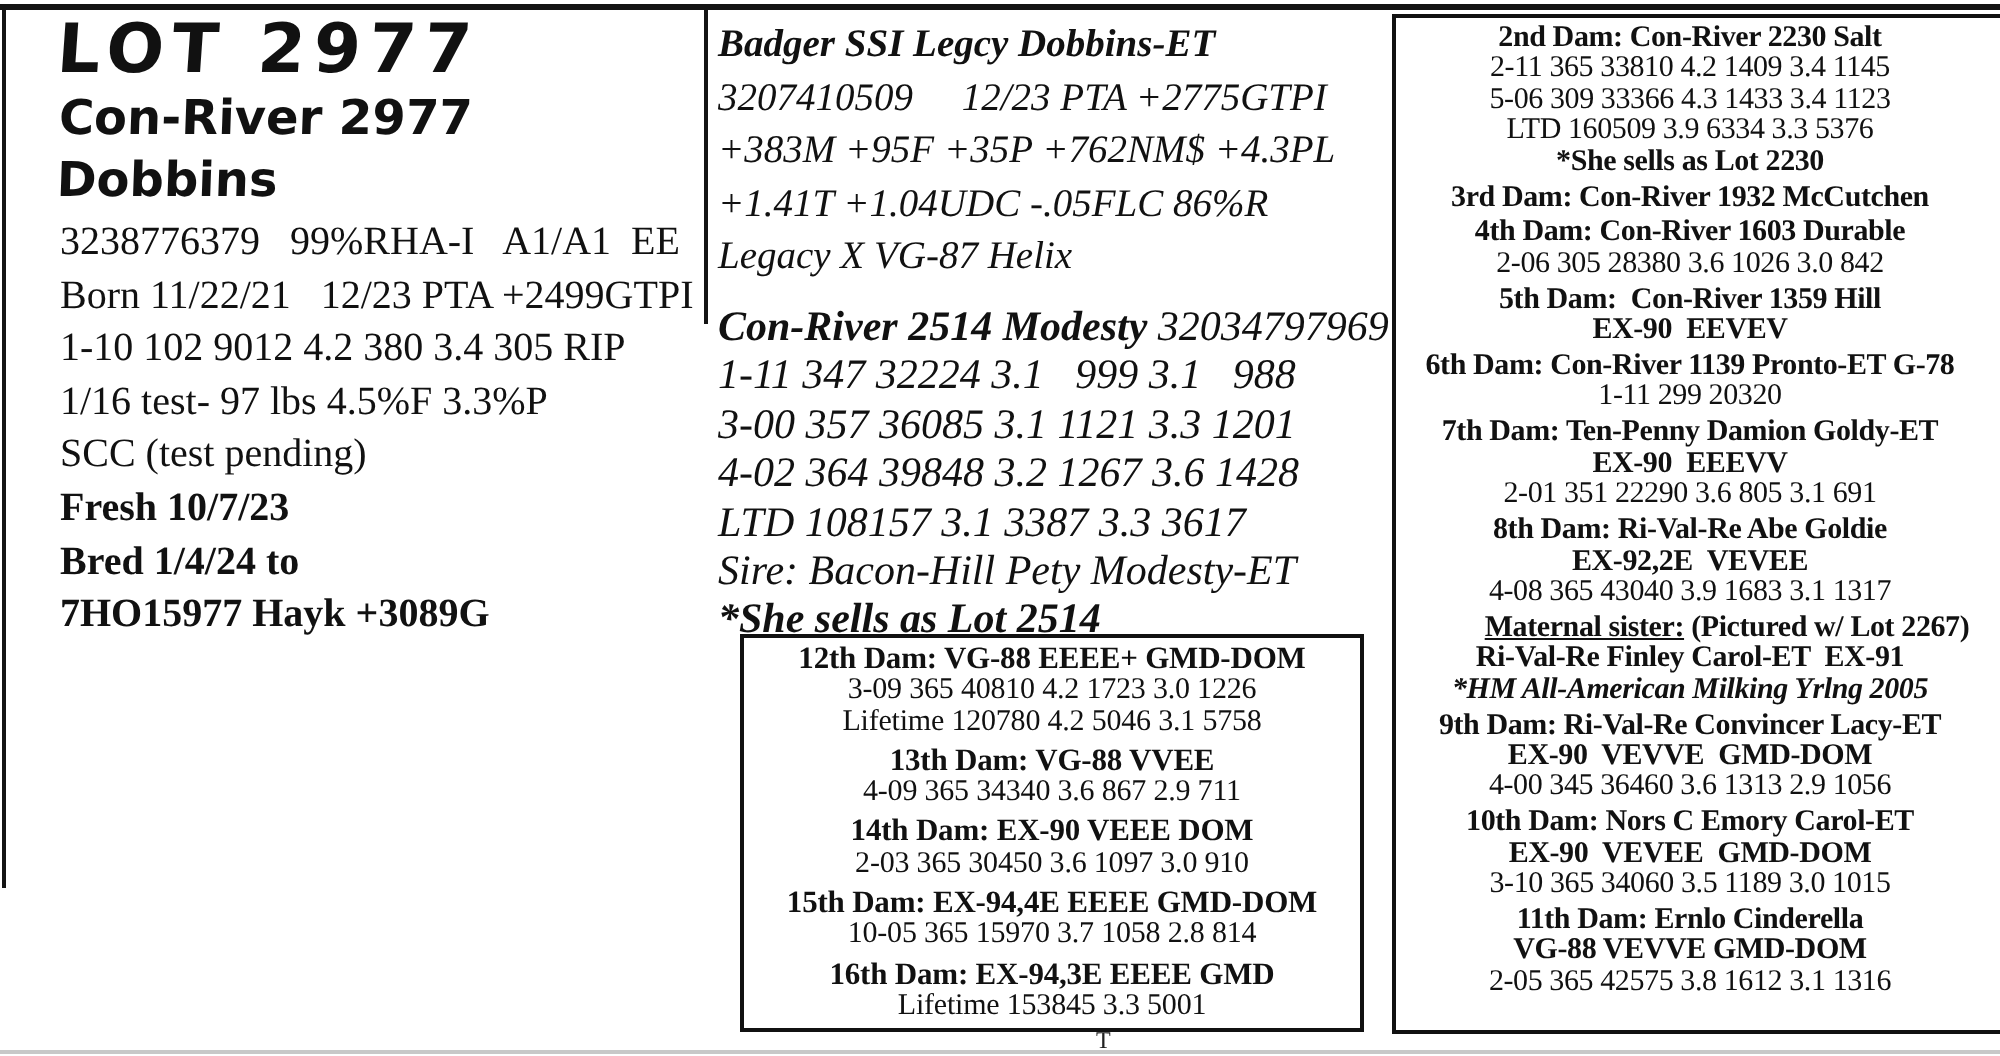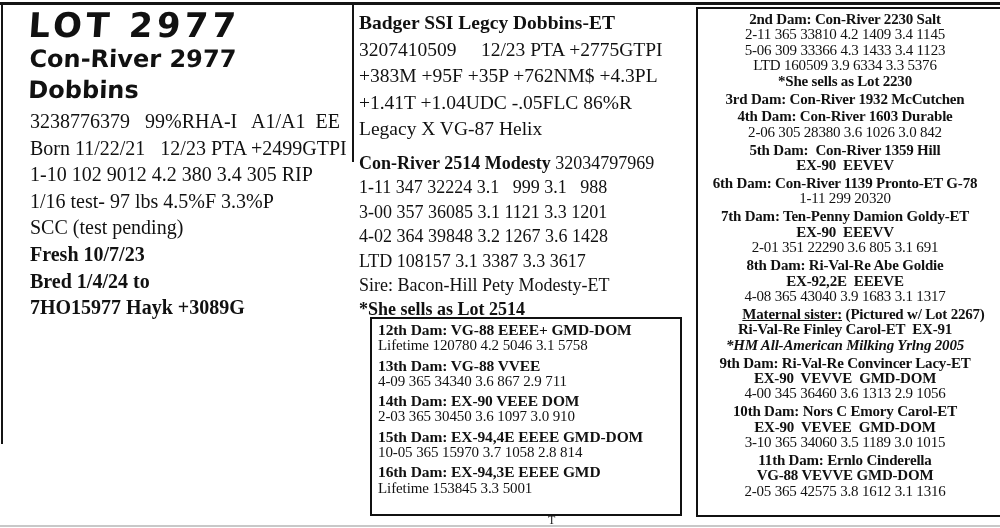--- a/index.html
+++ b/index.html
@@ -27,29 +27,29 @@
     transform:skewX(-4deg);transform-origin:left top;
   }
   .animal-name{
     font-family:"DejaVu Sans","Liberation Sans",sans-serif;
     font-weight:700;font-size:24px;line-height:31px;letter-spacing:0px;
     transform:skewX(-2deg);transform-origin:left top;
   }
   .left-lines{font-size:20px;line-height:26.6px;margin-top:2px;}
 
   
-  .mid-col{position:absolute;left:359px;top:10px;width:332px;}
+  .mid-col{position:absolute;left:359px;top:10px;width:332px;font-style:italic;}
   .sire-lines{font-size:19.5px;line-height:26.6px;}
-  .dam-lines{font-size:18px;line-height:24.4px;margin-top:8px;}
+  .dam-lines{font-size:21px;line-height:24.4px;margin-top:8px;}
 
   
   .mid-box{
     position:absolute;left:370px;top:317px;width:296px;height:190px;
     border:2px solid #111;padding:3px 6px 2px 6px;
-    font-size:15px;line-height:15.3px;letter-spacing:-0.1px;
+    font-size:15px;line-height:15.3px;letter-spacing:-0.1px;text-align:center;
   }
   .mid-box .gap{margin-top:4px;}
   .mid-box .b{font-size:15.5px;}
 
   
   .right-box{
     position:absolute;left:696px;top:7px;width:282px;height:501px;
     border:2px solid #111;padding:3px 18px 2px 6px;
     font-size:15px;line-height:15.4px;letter-spacing:-0.2px;text-align:center;
   }
@@ -98,20 +98,21 @@
         <div class="ln"><span>3-00 357 36085 3.1 1121 3.3 1201</span></div>
         <div class="ln"><span>4-02 364 39848 3.2 1267 3.6 1428</span></div>
         <div class="ln"><span>LTD 108157 3.1 3387 3.3 3617</span></div>
         <div class="ln"><span>Sire: Bacon-Hill Pety Modesty-ET</span></div>
         <div class="ln"><span class="b">*She sells as Lot 2514</span></div>
       </div>
   </div>
 
   <div class="mid-box">
       <div class="ln"><span class="b">12th Dam: VG-88 EEEE+ GMD-DOM</span></div>
+      <div class="ln"><span>3-09 365 40810 4.2 1723 3.0 1226</span></div>
       <div class="ln"><span>Lifetime 120780 4.2 5046 3.1 5758</span></div>
       <div class="ln gap"><span class="b">13th Dam: VG-88 VVEE</span></div>
       <div class="ln"><span>4-09 365 34340 3.6 867 2.9 711</span></div>
       <div class="ln gap"><span class="b">14th Dam: EX-90 VEEE DOM</span></div>
       <div class="ln"><span>2-03 365 30450 3.6 1097 3.0 910</span></div>
       <div class="ln gap"><span class="b">15th Dam: EX-94,4E EEEE GMD-DOM</span></div>
       <div class="ln"><span>10-05 365 15970 3.7 1058 2.8 814</span></div>
       <div class="ln gap"><span class="b">16th Dam: EX-94,3E EEEE GMD</span></div>
       <div class="ln"><span>Lifetime 153845 3.3 5001</span></div>
     </div>
@@ -126,21 +127,21 @@
       <div class="ln gap"><span class="b">4th Dam: Con-River 1603 Durable</span></div>
       <div class="ln"><span>2-06 305 28380 3.6 1026 3.0 842</span></div>
       <div class="ln gap"><span class="b">5th Dam:  Con-River 1359 Hill</span></div>
       <div class="ln"><span class="b">EX-90  EEVEV</span></div>
       <div class="ln gap"><span class="b">6th Dam: Con-River 1139 Pronto-ET G-78</span></div>
       <div class="ln"><span>1-11 299 20320</span></div>
       <div class="ln gap"><span class="b">7th Dam: Ten-Penny Damion Goldy-ET</span></div>
       <div class="ln"><span class="b">EX-90  EEEVV</span></div>
       <div class="ln"><span>2-01 351 22290 3.6 805 3.1 691</span></div>
       <div class="ln gap"><span class="b">8th Dam: Ri-Val-Re Abe Goldie</span></div>
-      <div class="ln"><span class="b">EX-92,2E  EEEVE</span></div>
+      <div class="ln"><span class="b">EX-92,2E  VEVEE</span></div>
       <div class="ln"><span>4-08 365 43040 3.9 1683 3.1 1317</span></div>
       <div class="ln gap"><span class="b u">Maternal sister:</span><span class="b"> (Pictured w/ Lot 2267)</span></div>
       <div class="ln"><span class="b">Ri-Val-Re Finley Carol-ET  EX-91</span></div>
       <div class="ln"><span class="b i">*HM All-American Milking Yrlng 2005</span></div>
       <div class="ln gap"><span class="b">9th Dam: Ri-Val-Re Convincer Lacy-ET</span></div>
       <div class="ln"><span class="b">EX-90  VEVVE  GMD-DOM</span></div>
       <div class="ln"><span>4-00 345 36460 3.6 1313 2.9 1056</span></div>
       <div class="ln gap"><span class="b">10th Dam: Nors C Emory Carol-ET</span></div>
       <div class="ln"><span class="b">EX-90  VEVEE  GMD-DOM</span></div>
       <div class="ln"><span>3-10 365 34060 3.5 1189 3.0 1015</span></div>

